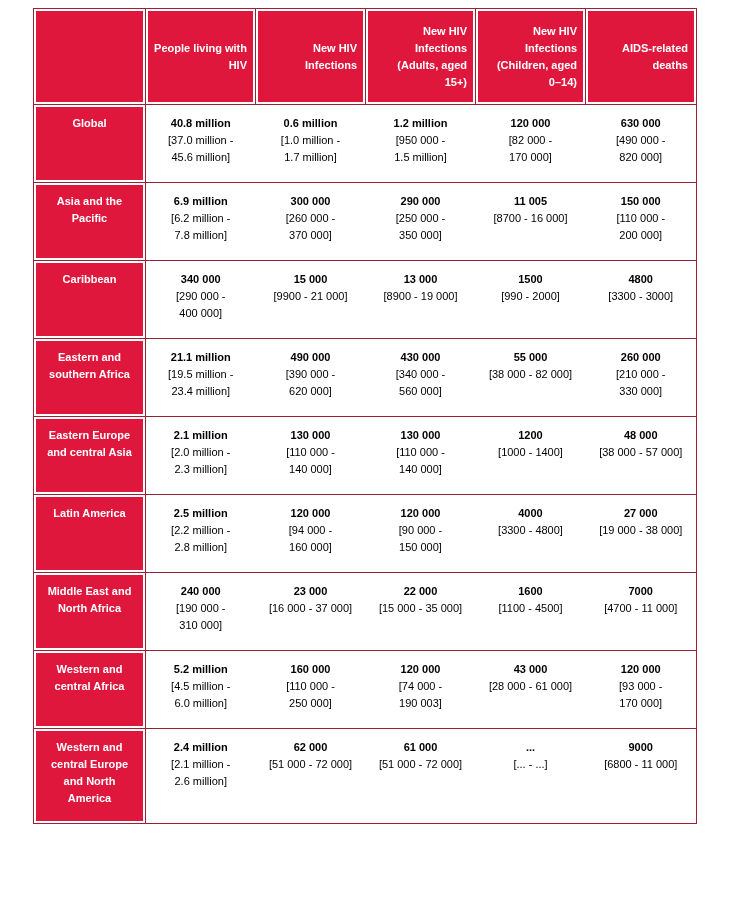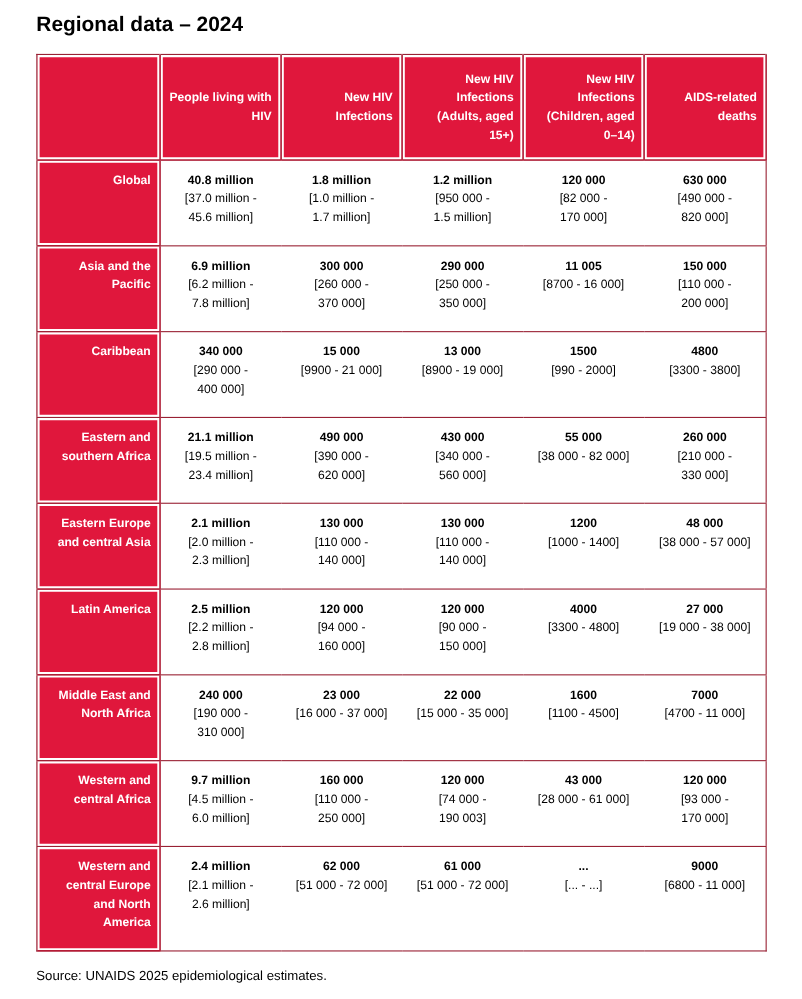--- a/index.html
+++ b/index.html
@@ -39,21 +39,21 @@
     border-right:1px solid var(--grid);
     box-shadow:inset 0 0 0 2px #fff;
   }
   tbody tr{border-top:1px solid var(--grid);}
   td.region{
     background:var(--red);
     color:#fff;
     font-size:11px;
     font-weight:bold;
     line-height:17px;
-    text-align:right;
+    text-align:center;
     vertical-align:top;
     padding:10px 8px 16px 8px;
     border-right:1px solid var(--grid);
     box-shadow:inset 0 0 0 2px #fff;
   }
   td.data{
     font-size:11px;
     line-height:17px;
     text-align:center;
     vertical-align:top;
@@ -65,21 +65,20 @@
   .source-note{
     font-size:12px;
     margin:15px 0 0 0;
     color:#000;
   }
 </style>
 </head>
 <body>
 
 <div class="page">
-  <h1 class="page-title">Regional data – 2024</h1>
 
   <table class="regional">
     <colgroup>
       <col style="width:112px">
       <col style="width:110px">
       <col style="width:110px">
       <col style="width:110px">
       <col style="width:110px">
       <col style="width:111px">
     </colgroup>
@@ -95,21 +94,21 @@
     </thead>
     <tbody id="table-body">
         <tr>
           <td class="region">Global</td>
           <td class="data">
             <div class="value">40.8 million</div>
             <div class="range-line">[37.0 million -</div>
             <div class="range-line">45.6 million]</div>
           </td>
           <td class="data">
-            <div class="value">1.8 million</div>
+            <div class="value">0.6 million</div>
             <div class="range-line">[1.0 million -</div>
             <div class="range-line">1.7 million]</div>
           </td>
           <td class="data">
             <div class="value">1.2 million</div>
             <div class="range-line">[950 000 -</div>
             <div class="range-line">1.5 million]</div>
           </td>
           <td class="data">
             <div class="value">120 000</div>
@@ -163,21 +162,21 @@
           <td class="data">
             <div class="value">13 000</div>
             <div class="range-line">[8900 - 19 000]</div>
           </td>
           <td class="data">
             <div class="value">1500</div>
             <div class="range-line">[990 - 2000]</div>
           </td>
           <td class="data">
             <div class="value">4800</div>
-            <div class="range-line">[3300 - 3800]</div>
+            <div class="range-line">[3300 - 3000]</div>
           </td>
         </tr>
         <tr>
           <td class="region">Eastern and southern Africa</td>
           <td class="data">
             <div class="value">21.1 million</div>
             <div class="range-line">[19.5 million -</div>
             <div class="range-line">23.4 million]</div>
           </td>
           <td class="data">
@@ -272,21 +271,21 @@
             <div class="range-line">[1100 - 4500]</div>
           </td>
           <td class="data">
             <div class="value">7000</div>
             <div class="range-line">[4700 - 11 000]</div>
           </td>
         </tr>
         <tr>
           <td class="region">Western and central Africa</td>
           <td class="data">
-            <div class="value">9.7 million</div>
+            <div class="value">5.2 million</div>
             <div class="range-line">[4.5 million -</div>
             <div class="range-line">6.0 million]</div>
           </td>
           <td class="data">
             <div class="value">160 000</div>
             <div class="range-line">[110 000 -</div>
             <div class="range-line">250 000]</div>
           </td>
           <td class="data">
             <div class="value">120 000</div>
@@ -323,14 +322,13 @@
             <div class="range-line">[... - ...]</div>
           </td>
           <td class="data">
             <div class="value">9000</div>
             <div class="range-line">[6800 - 11 000]</div>
           </td>
         </tr>
       </tbody>
   </table>
 
-  <p class="source-note">Source: UNAIDS 2025 epidemiological estimates.</p>
 </div>
 
 </body></html>

